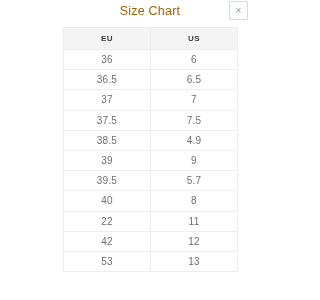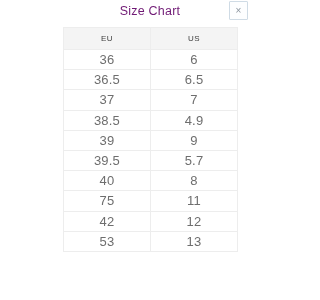--- a/index.html
+++ b/index.html
@@ -30,21 +30,21 @@
   }
 
   .modal-title {
     position: absolute;
     left: 0;
     right: 0;
     top: 3px;
     text-align: center;
     font-size: 12.5px;
     font-weight: 400;
-    color: #701a75;
+    color: #a16207;
     letter-spacing: 0.2px;
     line-height: 16px;
   }
 
   .close-button {
     position: absolute;
     right: 52px;
     top: 1px;
     width: 19px;
     height: 19px;
@@ -84,29 +84,29 @@
     border: 1px solid #ededed;
     text-align: center;
     padding: 0;
     height: 19.2px;
     vertical-align: middle;
   }
 
   table.size-table thead th {
     background: #f4f4f4;
     font-size: 8px;
-    font-weight: 400;
+    font-weight: 700;
     color: #3d3d3d;
     letter-spacing: 0.5px;
     height: 21px;
   }
 
   table.size-table tbody td {
     background: #ffffff;
-    font-size: 13px;
+    font-size: 10px;
     font-weight: 400;
     color: #6e6e6e;
     letter-spacing: 0.2px;
   }
 </style>
 </head>
 <body>
 
 <div class="modal">
 
@@ -132,37 +132,41 @@
           </tr>
           <tr>
             <td>36.5</td>
             <td>6.5</td>
           </tr>
           <tr>
             <td>37</td>
             <td>7</td>
           </tr>
           <tr>
+            <td>37.5</td>
+            <td>7.5</td>
+          </tr>
+          <tr>
             <td>38.5</td>
             <td>4.9</td>
           </tr>
           <tr>
             <td>39</td>
             <td>9</td>
           </tr>
           <tr>
             <td>39.5</td>
             <td>5.7</td>
           </tr>
           <tr>
             <td>40</td>
             <td>8</td>
           </tr>
           <tr>
-            <td>75</td>
+            <td>22</td>
             <td>11</td>
           </tr>
           <tr>
             <td>42</td>
             <td>12</td>
           </tr>
           <tr>
             <td>53</td>
             <td>13</td>
           </tr>

